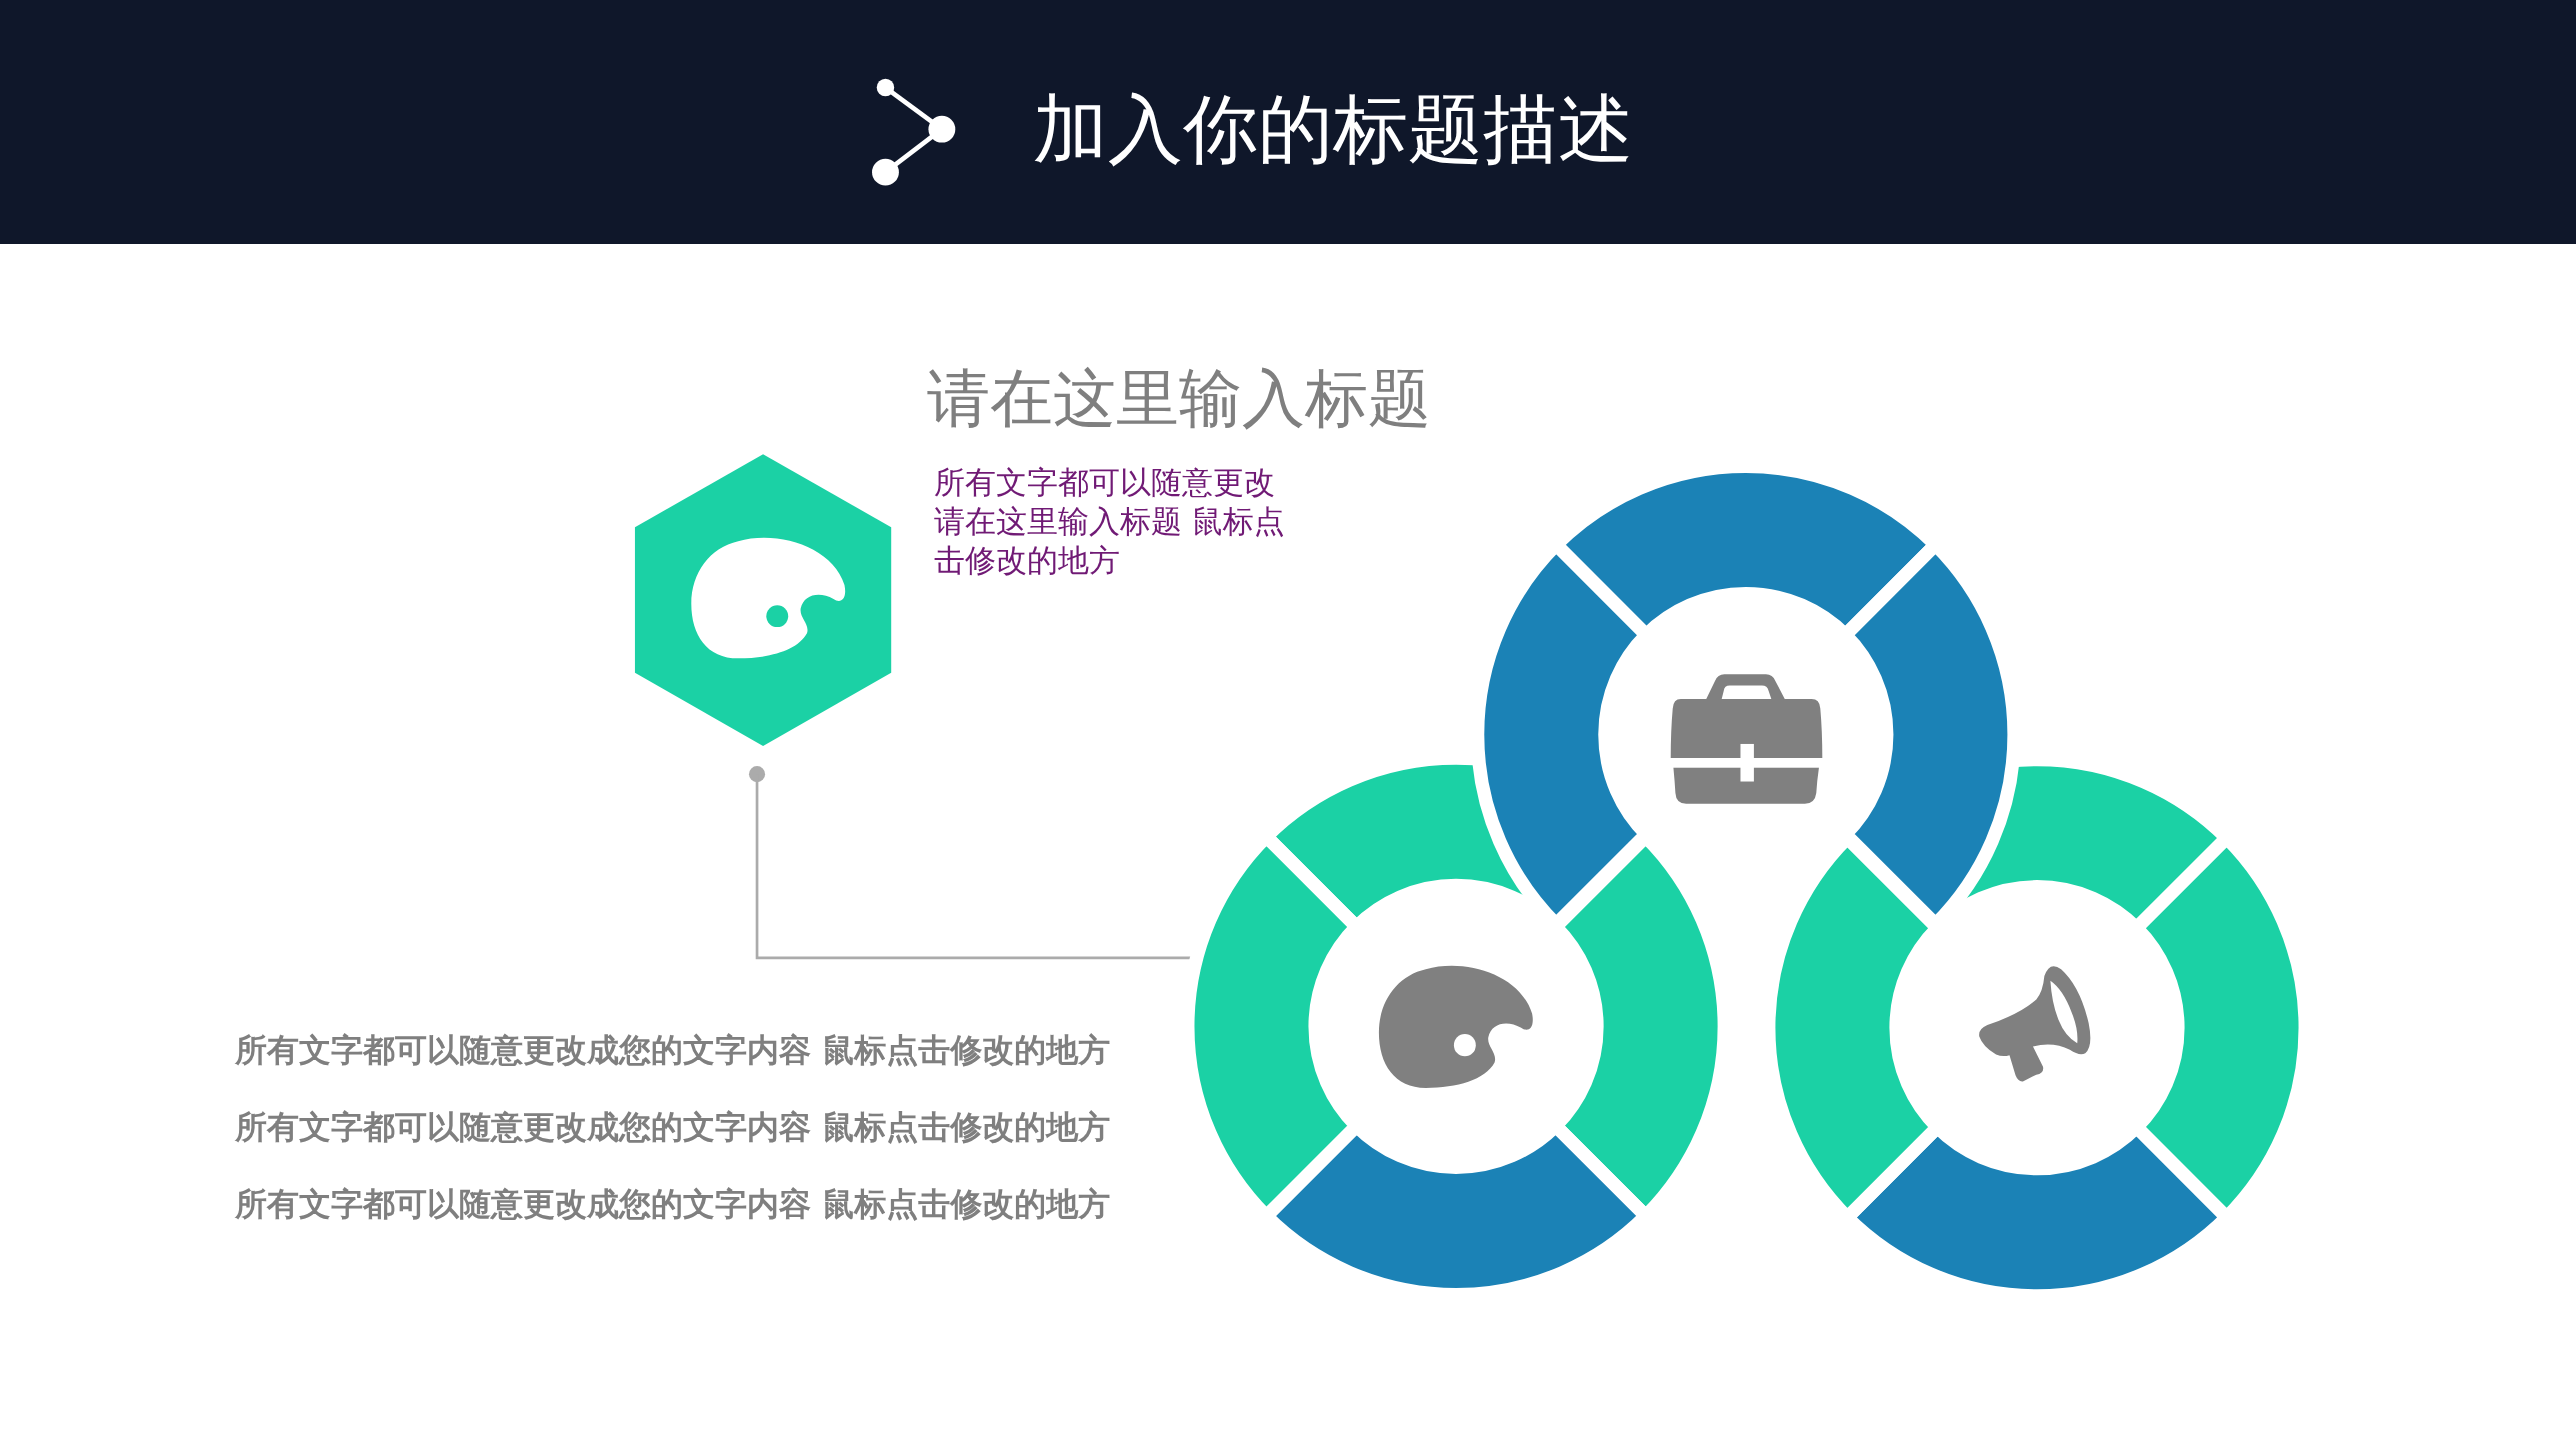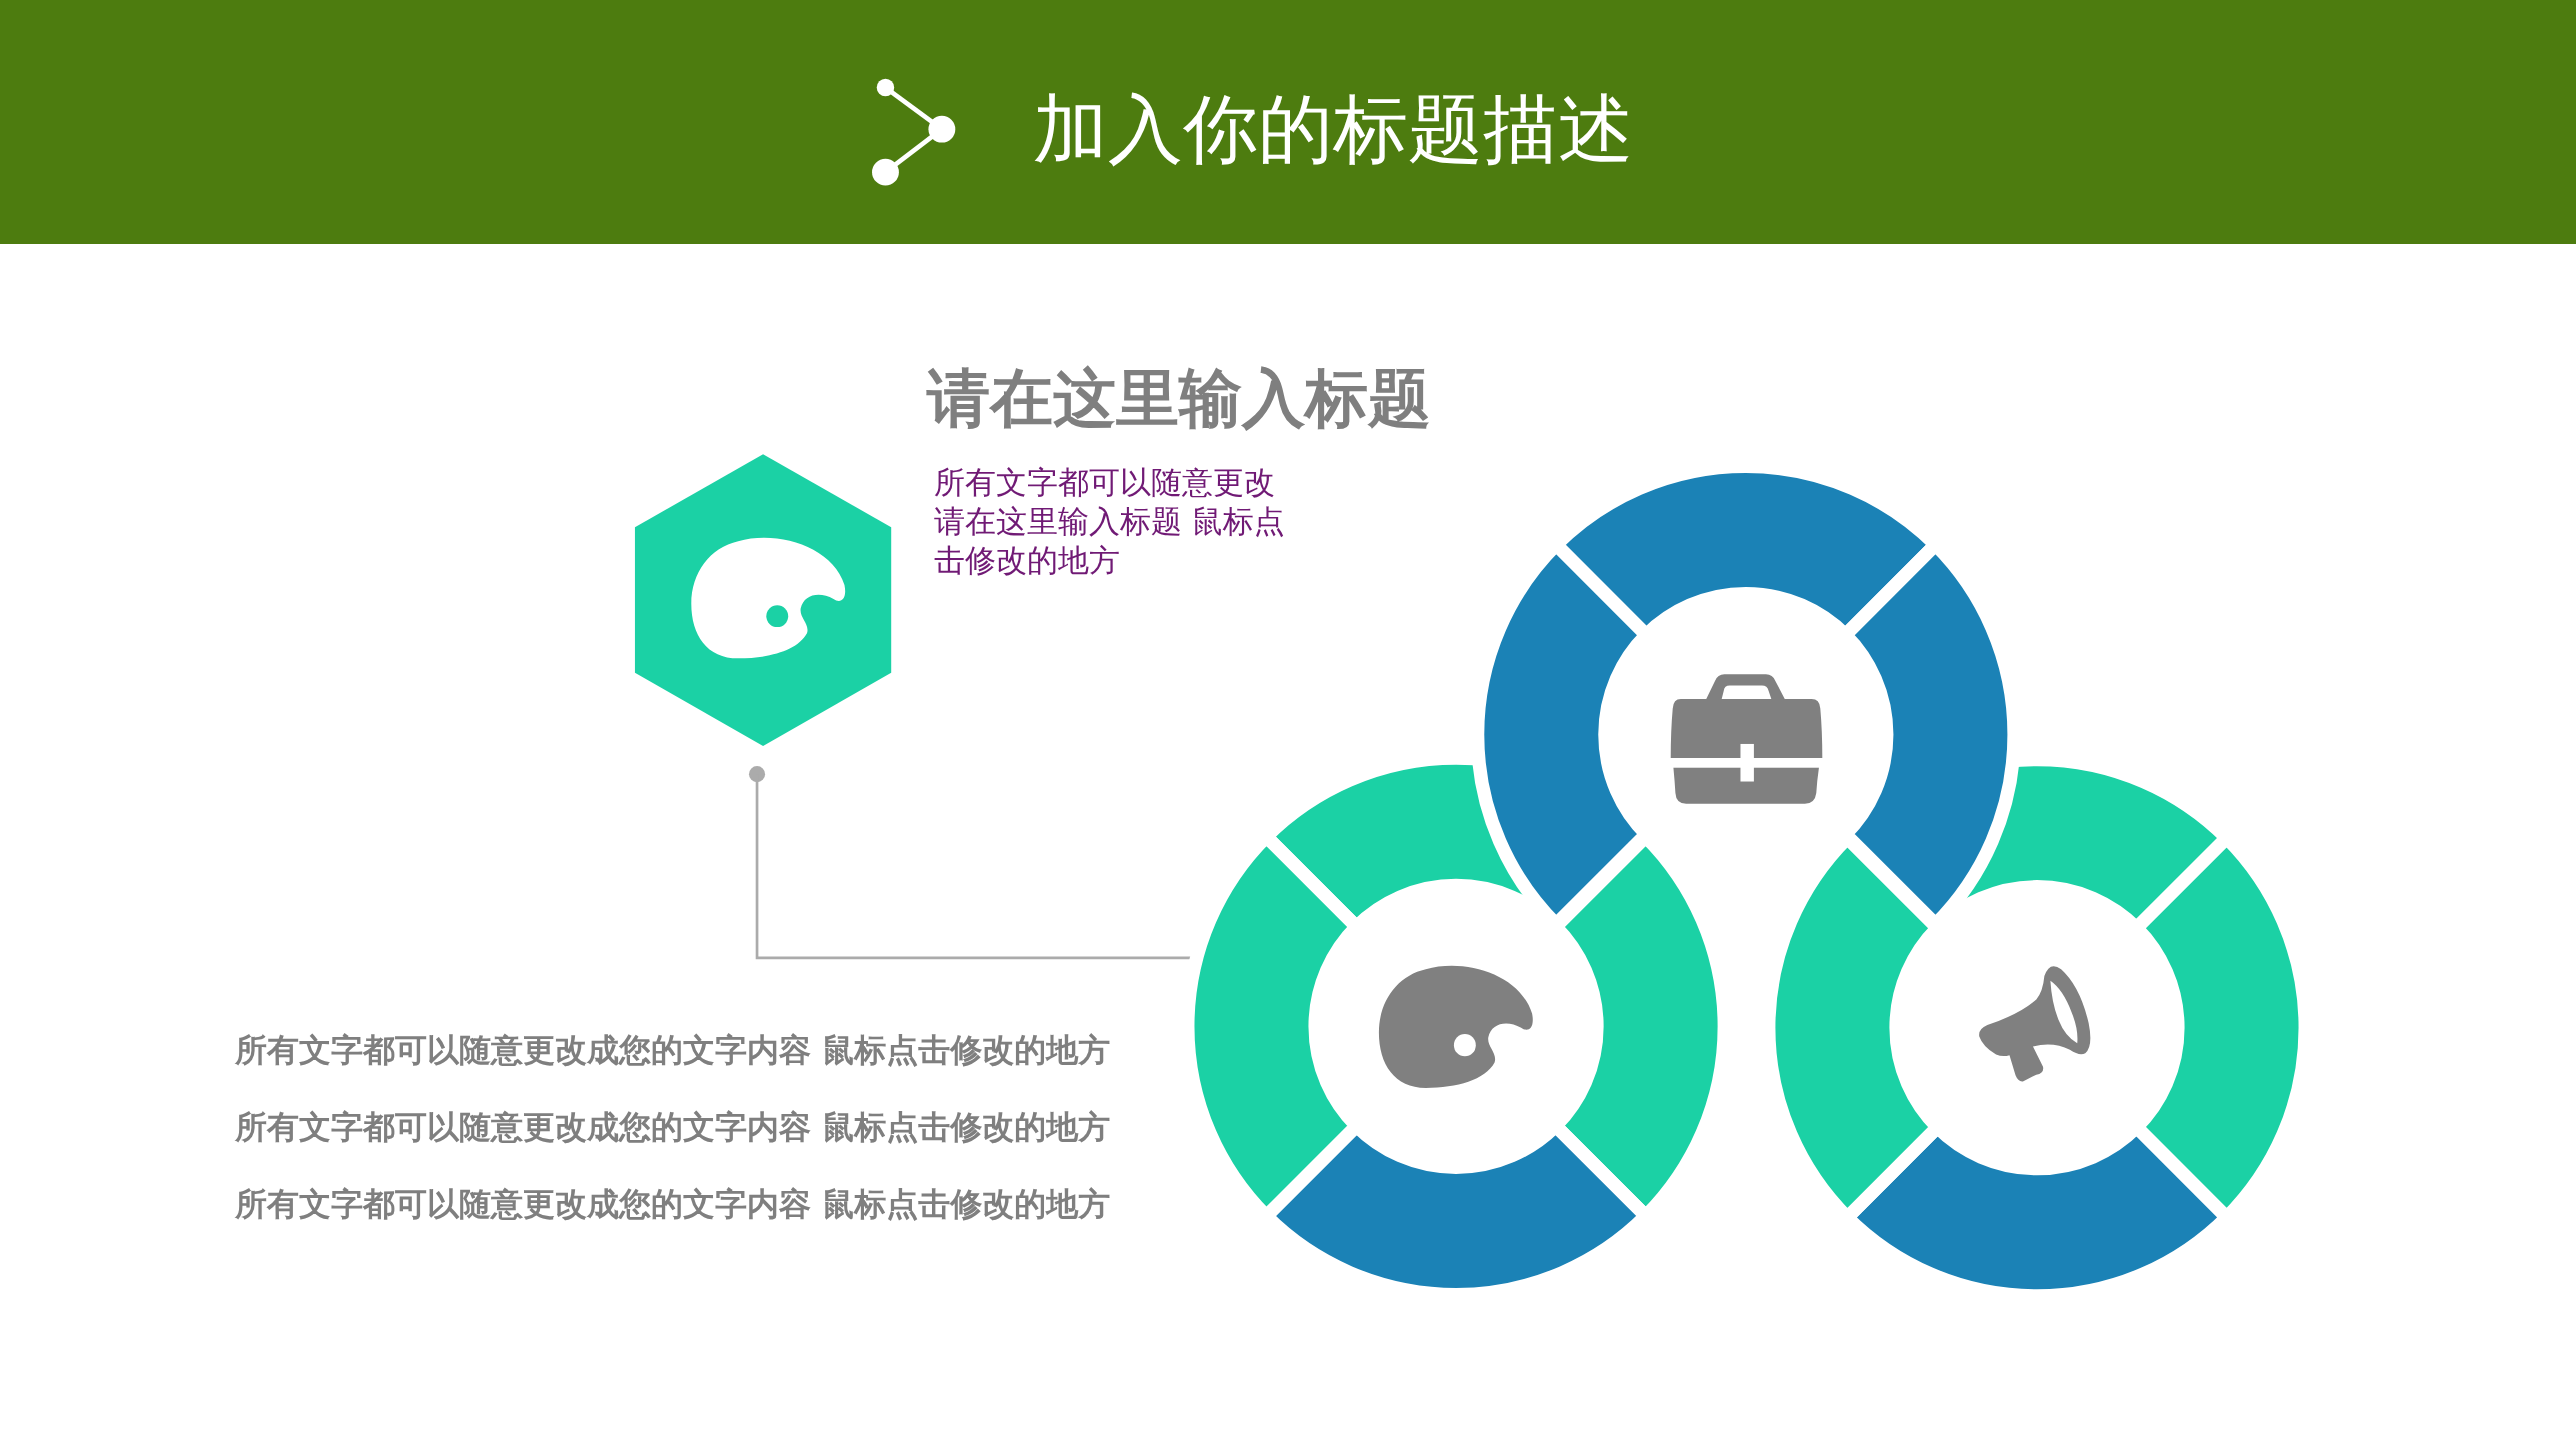--- a/index.html
+++ b/index.html
@@ -1,24 +1,24 @@
 <!DOCTYPE html>
 <html style="font-size:10.7px"><head>
 <meta charset="utf-8">
 <style>
   html, body { margin: 0; padding: 0; background: #ffffff; }
   body { width: 2576px; height: 1449px; position: relative; overflow: hidden;
          font-family: "DejaVu Sans", "Liberation Sans", sans-serif; }
-  .header { position: absolute; left: 0; top: 0; width: 2576px; height: 244px; background: #4d7c0f; }
+  .header { position: absolute; left: 0; top: 0; width: 2576px; height: 244px; background: #0f172a; }
   .header-icon { position: absolute; left: 866px; top: 70px; width: 94px; height: 121px; }
   .header-title { position: absolute; left: 1033px; top: 86px; height: 87px; line-height: 87px;
                   font-size: 75px; color: #ffffff; white-space: nowrap; letter-spacing: 0px; }
   .shapes { position: absolute; left: 0; top: 0; width: 2576px; height: 1449px; }
   .sub-title { position: absolute; left: 927px; top: 362px; font-size: 63px; line-height: 74px;
-               color: #7F7F7F; white-space: nowrap; font-weight: bold; }
+               color: #7F7F7F; white-space: nowrap; }
   .sub-para { position: absolute; left: 934px; top: 463px; width: 376px; font-size: 31px;
               line-height: 39px; color: #701a75; }
   .sub-para div { white-space: nowrap; }
   .bullets { position: absolute; left: 235px; top: 1029px; }
   .bullet-line { font-size: 32px; line-height: 43px; height: 43px; margin-bottom: 34px;
                  color: #7F7F7F; white-space: nowrap; font-weight: bold; }
 </style>
 </head>
 <body>
 

